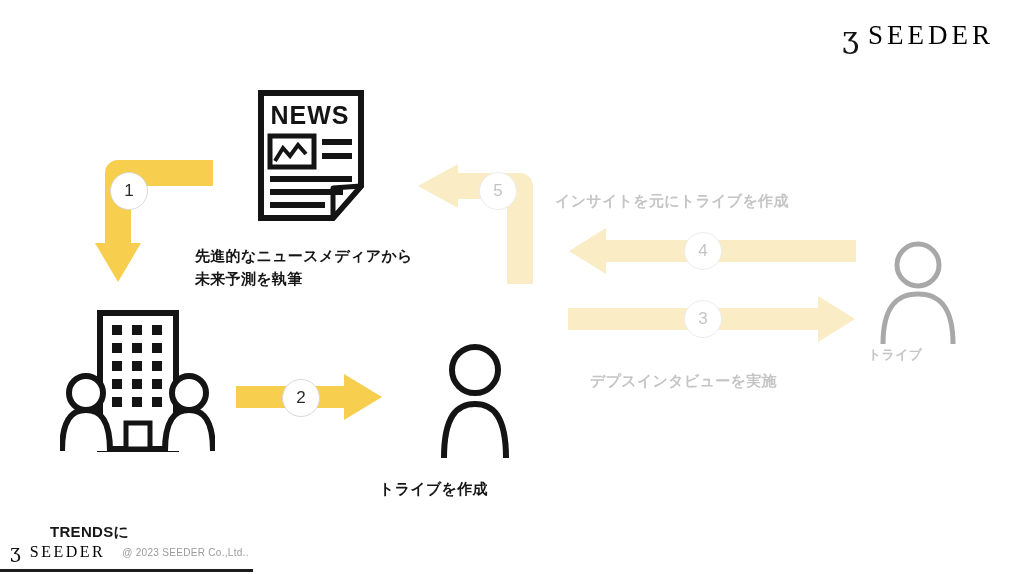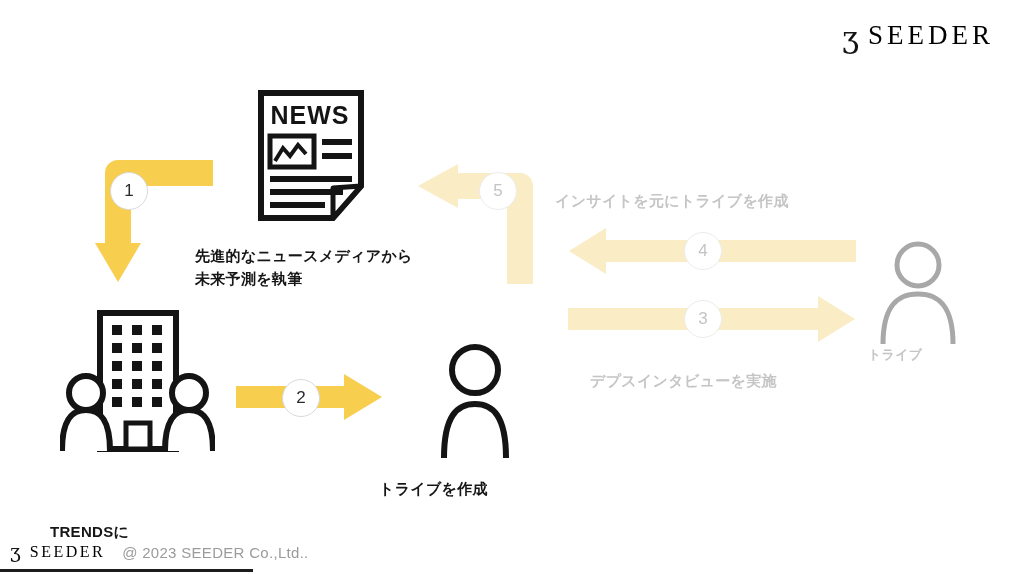--- a/index.html
+++ b/index.html
@@ -19,21 +19,21 @@
   
   .logo-row{position:absolute;display:flex;align-items:flex-end;gap:9px;color:#131313;}
   .logo-glyph{font-family:"DejaVu Serif",serif;line-height:0.9;}
   .logo-word{font-family:"Liberation Serif",serif;font-weight:400;color:#000000;}
   .header-logo{top:20px;right:30px;}
   .header-logo .logo-glyph{font-size:30px;}
   .header-logo .logo-word{font-size:27px;letter-spacing:4px;}
   .footer-logo{left:10px;top:543px;align-items:center;}
   .footer-logo .logo-glyph{font-size:19px;}
   .footer-logo .logo-word{font-size:16px;letter-spacing:2.5px;}
-  .copyright{font-size:15px;color:#9b9b9b;margin-left:8px;letter-spacing:0.3px;font-weight:400;}
+  .copyright{font-size:10px;color:#9b9b9b;margin-left:8px;letter-spacing:0.3px;font-weight:400;}
   .footer-divider{position:absolute;left:0;top:569px;width:253px;height:3px;background:#1c1c1c;}
 
   
   svg.arrow{position:absolute;}
   svg.arrow path{fill:none;stroke-width:26;stroke-linejoin:round;stroke-linecap:butt;}
   svg.arrow-bright path{stroke:var(--arrow-primary);}
   svg.arrow-bright rect,svg.arrow-bright polygon{fill:var(--arrow-primary);}
   svg.arrow-faded path{stroke:var(--arrow-faded);}
   svg.arrow-faded rect,svg.arrow-faded polygon{fill:var(--arrow-faded);}
 

